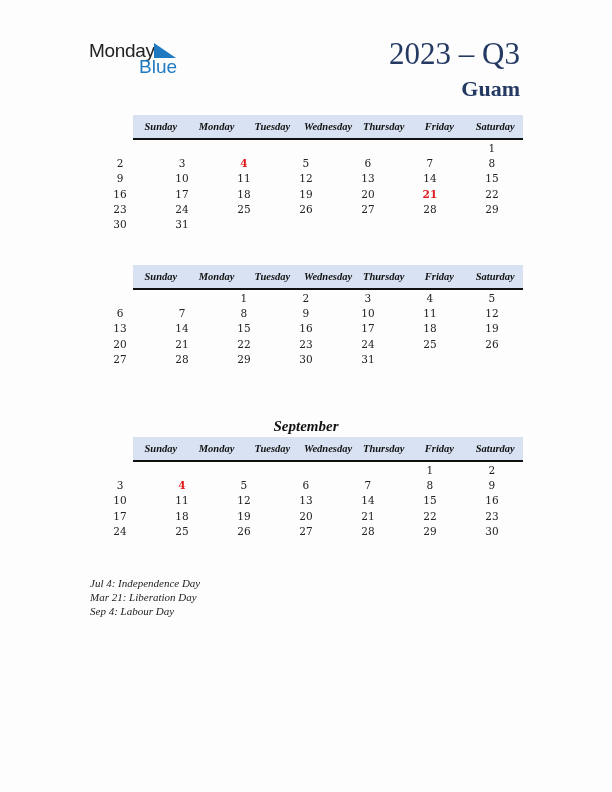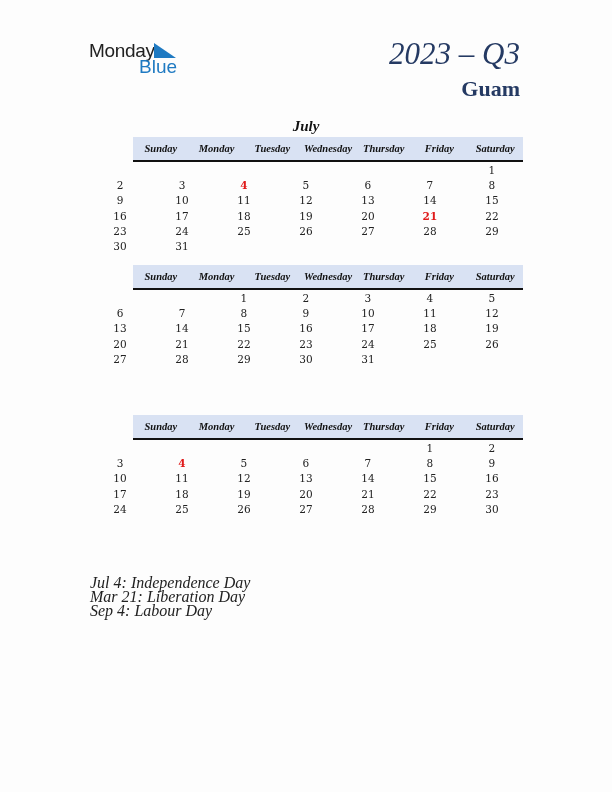--- a/index.html
+++ b/index.html
@@ -1,47 +1,46 @@
 <!DOCTYPE html>
 <html><head>
 <meta charset="utf-8">
 <style>
   html, body { margin:0; padding:0; }
   body { width:612px; height:792px; background:#fdfdfd; position:relative; font-family:"DejaVu Serif", serif; overflow:hidden; }
   .logo { position:absolute; left:89px; top:40px; }
   .logo .general { position:absolute; left:0; top:0; font-family:"Liberation Sans", sans-serif; font-size:19px; color:#222; letter-spacing:-0.3px; white-space:nowrap; }
   .logo .blue { position:absolute; left:50px; top:16px; font-family:"Liberation Sans", sans-serif; font-size:19px; color:#1f7ac2; white-space:nowrap; }
   .logo .tri2 { position:absolute; left:65px; top:3px; width:22px; height:15px; }
-  .title { position:absolute; right:92px; top:36px; font-family:"Liberation Serif", serif; font-style:italic; font-size:31px; color:#253a63; white-space:nowrap; }
+  .title { position:absolute; right:92px; top:36px; font-family:"Liberation Serif", serif; font-size:31px; color:#253a63; white-space:nowrap; }
   .subtitle { position:absolute; right:92px; top:76px; font-family:"Liberation Serif", serif; font-weight:bold; font-size:22px; color:#253a63; }
   .month { position:absolute; left:89px; width:434px; }
   .month-name { text-align:center; font-family:"Liberation Serif", serif; font-style:italic; font-weight:bold; font-size:15px; color:#111; height:22px; line-height:22px; }
   .hdr { display:flex; background:#d9e2f3; height:23px; align-items:center; border-bottom:2px solid #111;margin-left:44px; }
   .hdr div { flex:1; text-align:center; font-family:"Liberation Serif", serif; font-style:italic; font-weight:bold; font-size:10.5px; color:#111; }
   .grid { display:flex; flex-wrap:wrap; padding-top:1px; }
   .grid div { width:14.2857%; text-align:center; font-size:10.5px; color:#222; height:15.2px; line-height:15.2px; font-family:"DejaVu Serif", serif; }
   .grid div.hol { color:#e01b1b; font-weight:bold; }
-  .notes { position:absolute; left:90px; top:576px; font-family:"Liberation Serif", serif; font-style:italic; font-size:16px; color:#222; line-height:14px; }
+  .notes { position:absolute; left:90px; top:576px; font-family:"Liberation Serif", serif; font-style:italic; font-size:11px; color:#222; line-height:14px; }
 </style>
 </head>
 <body>
 
 <div class="logo">
   <span class="general">Monday</span>
   <svg class="tri2" viewBox="0 0 22 15">
       <polygon points="0,0 0,15 22,15" fill="#1f7ac2"></polygon>
     </svg>
   <span class="blue">Blue</span>
 </div>
 
 <div class="title">2023 – Q3</div>
 <div class="subtitle">Guam</div>
 
 <div class="month" style="top:115px">
-  <div class="month-name">July</div>
   <div class="hdr">
       <div>Sunday</div>
       <div>Monday</div>
       <div>Tuesday</div>
       <div>Wednesday</div>
       <div>Thursday</div>
       <div>Friday</div>
       <div>Saturday</div>
     </div>
   <div class="grid">
@@ -126,20 +125,21 @@
       <div>26</div>
       <div>27</div>
       <div>28</div>
       <div>29</div>
       <div>30</div>
       <div>31</div>
     </div>
 </div>
 
 <div class="month" style="top:415px">
+  <div class="month-name">September</div>
   <div class="hdr">
       <div>Sunday</div>
       <div>Monday</div>
       <div>Tuesday</div>
       <div>Wednesday</div>
       <div>Thursday</div>
       <div>Friday</div>
       <div>Saturday</div>
     </div>
   <div class="grid">

